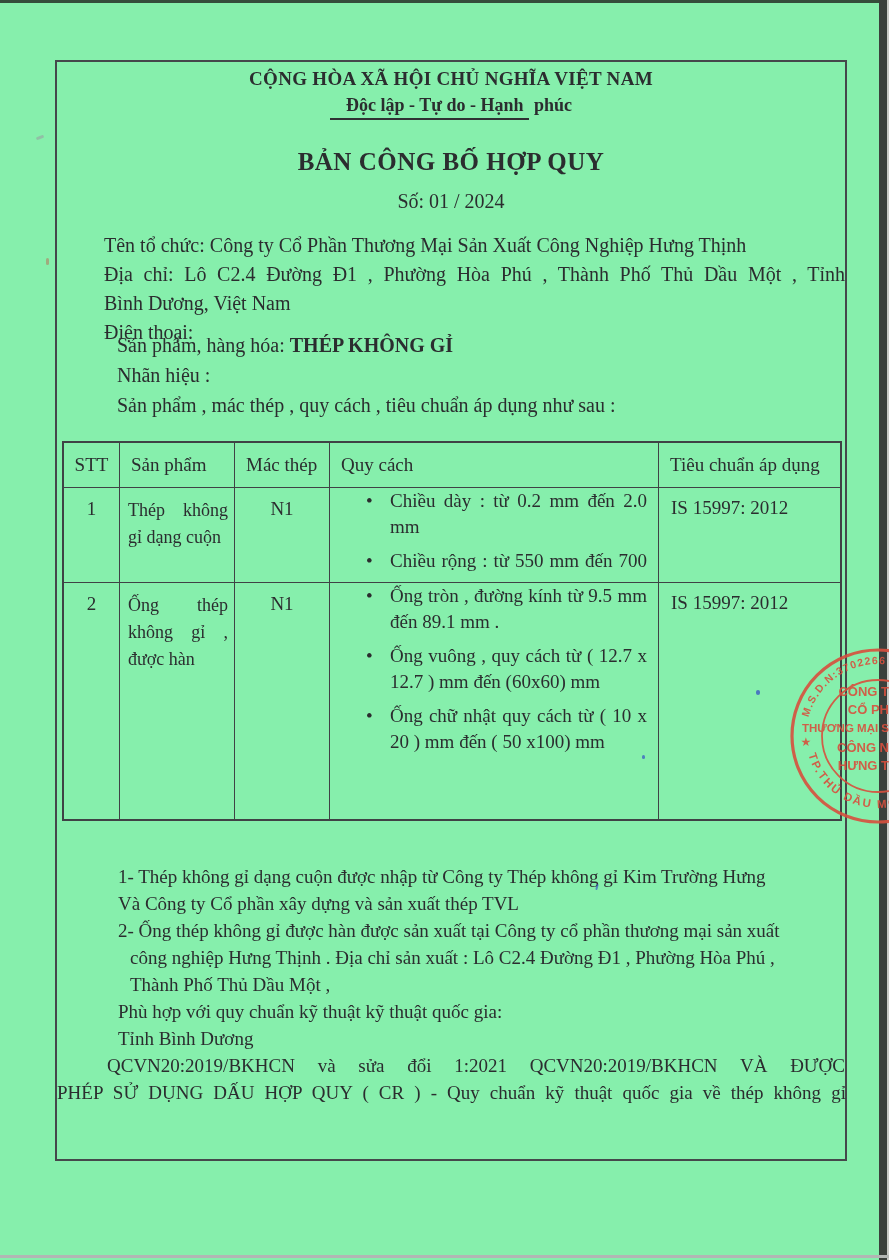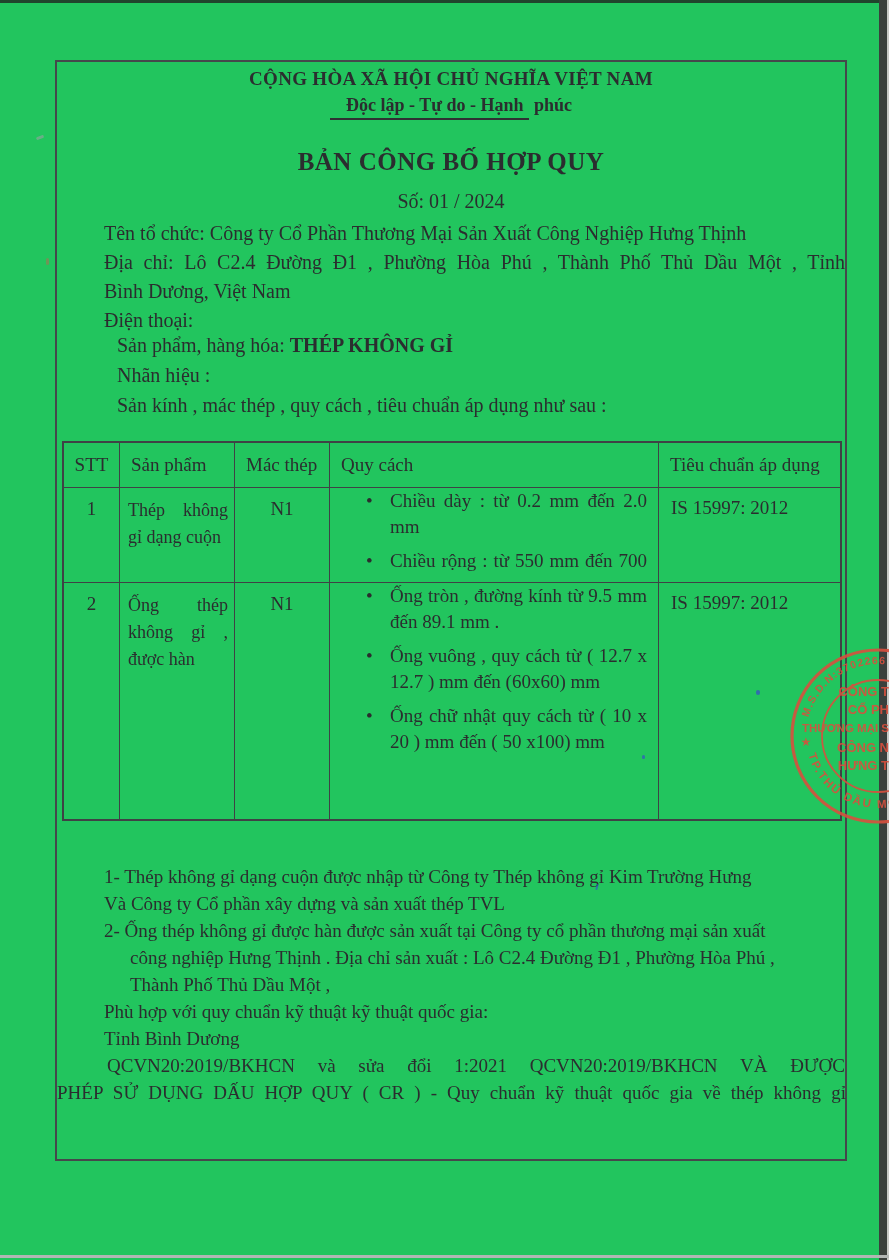--- a/index.html
+++ b/index.html
@@ -1,38 +1,38 @@
 <!DOCTYPE html>
 <html><head>
 <meta charset="utf-8">
 <style>
   html,body{margin:0;padding:0;}
   body{width:889px;height:1260px;overflow:hidden;background:#fbfbfa;
        font-family:"Liberation Serif","DejaVu Serif",serif;color:#2b2d2f;}
-  .page{position:relative;width:889px;height:1260px;background:#22c55e;overflow:hidden;}
+  .page{position:relative;width:889px;height:1260px;background:#86efac;overflow:hidden;}
 
   
   .strip-top{position:absolute;left:0;top:0;width:889px;height:3px;background:#20241f;opacity:.8;}
   .strip-right{position:absolute;left:879px;top:0;width:8px;height:1260px;background:#3a403c;}
   .strip-right-edge{position:absolute;left:887px;top:0;width:2px;height:1260px;background:#c9cbc7;}
   .strip-bottom{position:absolute;left:0;top:1255px;width:889px;height:3px;background:#b2b6b4;}
   .speck{position:absolute;border-radius:2px;}
 
   
   .frame{position:absolute;left:55px;top:60px;width:788px;height:1097px;
          border:2px solid #45484b;background:transparent;}
 
   .center-line{position:absolute;left:56px;width:790px;text-align:center;white-space:nowrap;}
   .nat-title{top:68px;font-size:19px;font-weight:bold;letter-spacing:.3px;}
   .motto{top:95px;font-size:18px;font-weight:bold;}
   .motto .u{border-bottom:2px solid #2f3133;padding:0 6px 3px 16px;}
   .doc-title{top:148px;font-size:25px;font-weight:bold;letter-spacing:.5px;}
   .doc-number{top:190px;font-size:20px;}
 
-  .info-a{position:absolute;left:104px;top:219px;width:741px;font-size:20px;}
+  .info-a{position:absolute;left:104px;top:231px;width:741px;font-size:20px;}
   .info-a .ln{line-height:29px;white-space:nowrap;}
   .info-b{position:absolute;left:117px;top:330px;width:728px;font-size:20px;}
   .info-b .ln{line-height:30px;white-space:nowrap;}
   .jl{white-space:normal !important;text-align:justify;text-align-last:justify;width:741px;}
   .bold{font-weight:bold;}
 
   
   .doc-table{position:absolute;left:62px;top:441px;display:grid;
              grid-template-columns:56px 115px 95px 329px 181px;
              grid-template-rows:45px 95px 236px;
@@ -50,21 +50,21 @@
   ul.spec{list-style:none;margin:0;padding:0;}
   .spec-r1{padding-top:9px;}
   .spec-r2{padding-top:7px;}
   ul.spec li{position:relative;margin:0 11px 8px 60px;line-height:26px;
              text-align:justify;}
   .spec-r2 li{margin-bottom:7px;line-height:26px;}
   ul.spec li::before{content:"•";position:absolute;left:-24px;top:0;font-size:19px;}
 
   
   .notes{position:absolute;left:57px;top:863px;width:789px;font-size:19px;}
-  .notes .nl{line-height:27px;margin-left:47px;white-space:nowrap;}
+  .notes .nl{line-height:27px;margin-left:61px;white-space:nowrap;}
   .notes .ind{margin-left:73px;}
   .notes .j1{margin-left:50px;white-space:normal;width:738px;text-align:justify;text-align-last:justify;}
   .notes .j2{margin-left:0;white-space:normal;width:789px;text-align:justify;text-align-last:justify;}
 
   
   .stamp{position:absolute;left:785px;top:640px;width:210px;height:200px;opacity:.9;}
   .stamp text{fill:#d8503e;}
 </style>
 </head>
 <body>
@@ -86,21 +86,21 @@
   <div class="info-a">
     <div class="ln">Tên tổ chức: Công ty Cổ Phần Thương Mại Sản Xuất Công Nghiệp Hưng Thịnh</div>
     <div class="ln jl">Địa chỉ: Lô C2.4 Đường Đ1 , Phường Hòa Phú , Thành Phố Thủ Dầu Một , Tỉnh</div>
     <div class="ln">Bình Dương, Việt Nam</div>
     <div class="ln">Điện thoại:</div>
   </div>
 
   <div class="info-b">
     <div class="ln"><span>Sản phẩm, hàng hóa: </span><span class="bold">THÉP KHÔNG GỈ</span></div>
     <div class="ln">Nhãn hiệu :</div>
-    <div class="ln">Sản kính , mác thép , quy cách , tiêu chuẩn áp dụng như sau :</div>
+    <div class="ln">Sản phẩm , mác thép , quy cách , tiêu chuẩn áp dụng như sau :</div>
   </div>
 
   <div class="doc-table">
     <div class="cell hc c">STT</div>
     <div class="cell hc">Sản phẩm</div>
     <div class="cell hc">Mác thép</div>
     <div class="cell hc">Quy cách</div>
     <div class="cell hc last-col">Tiêu chuẩn áp dụng</div>
 
     <div class="cell num">1</div>

